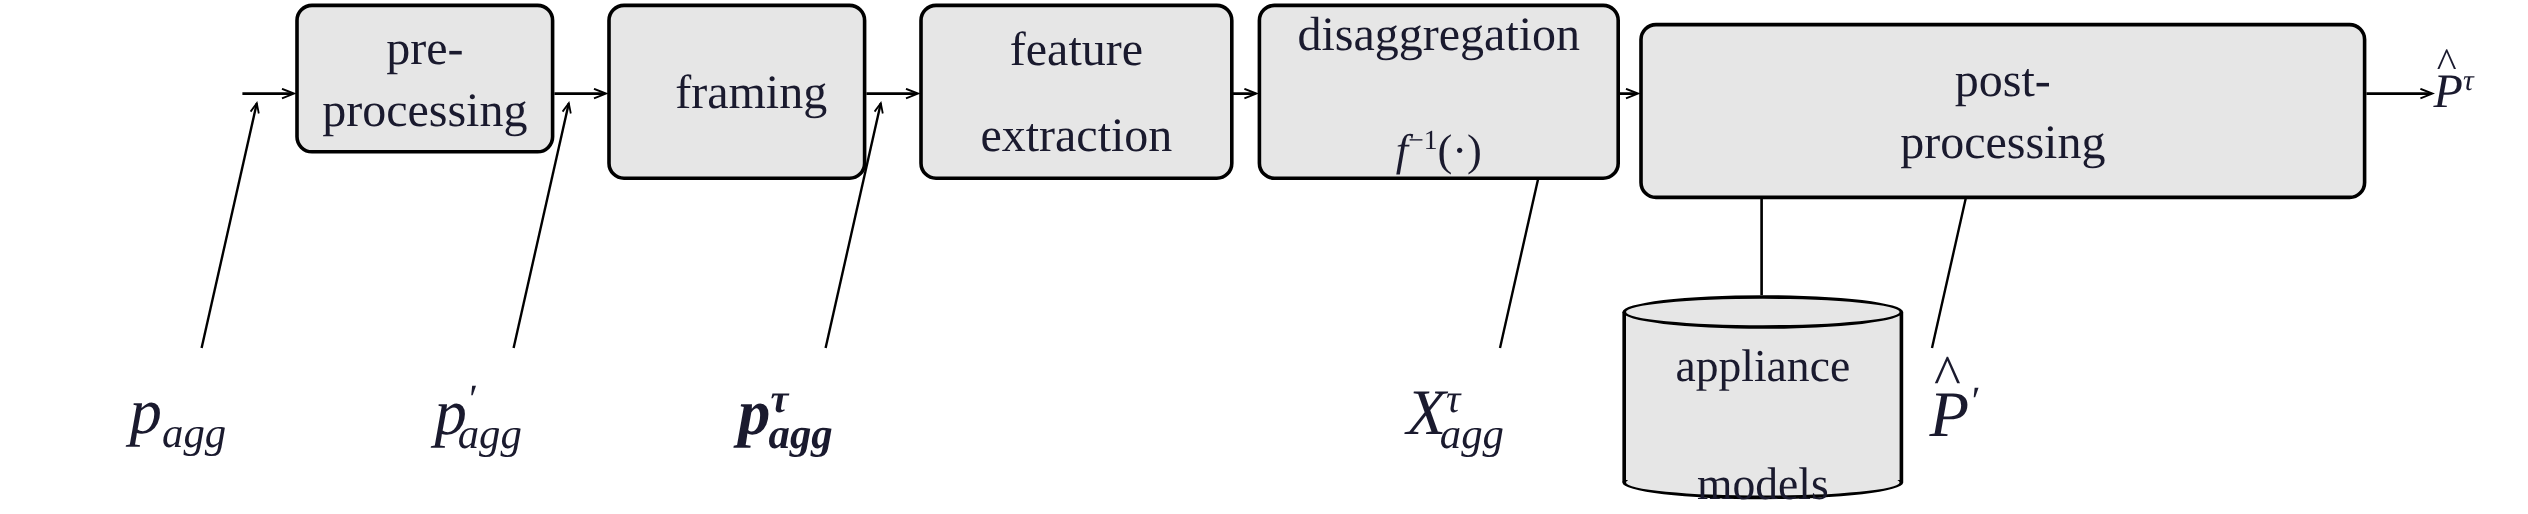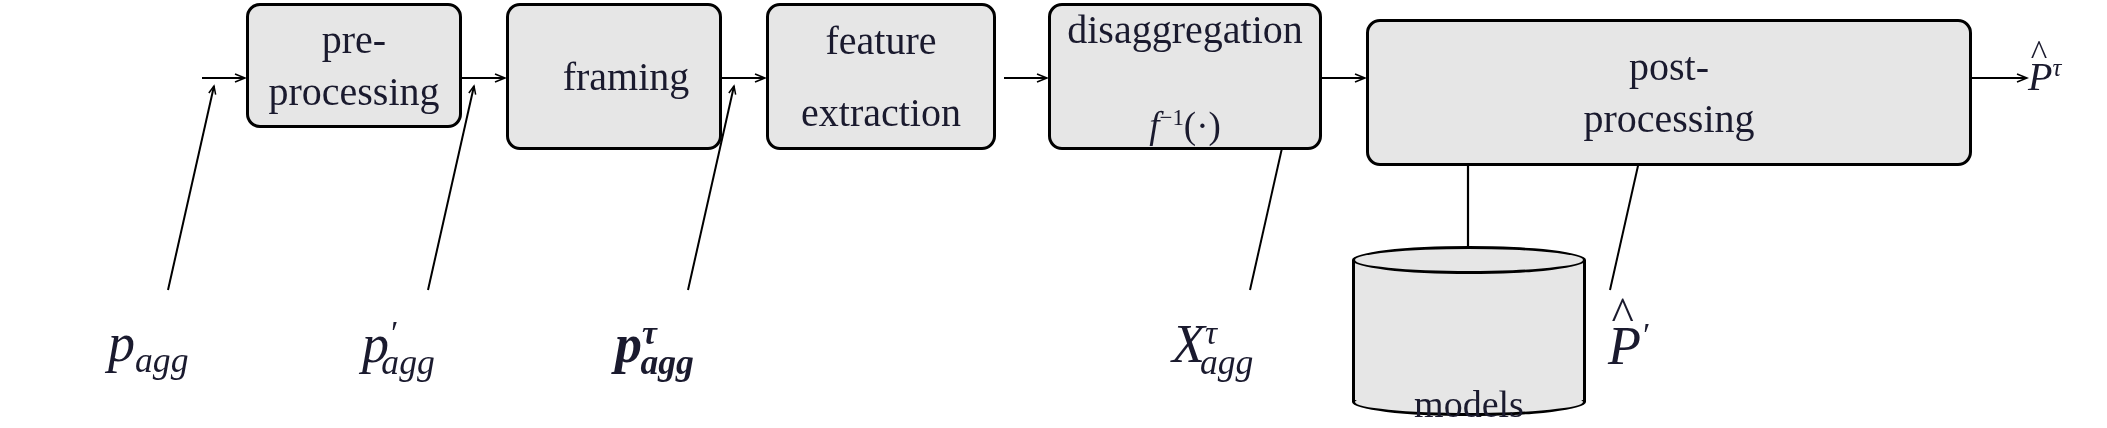--- a/index.html
+++ b/index.html
@@ -197,43 +197,43 @@
 
   <div class="box" style="left:246px; top:3px; width:216px; height:125px;">
     <span class="l1">pre-</span>
     <span class="l2">processing</span>
   </div>
 
   <div class="box" style="left:506px; top:3px; width:216px; height:147px;padding-left:24px;">
     <span class="l1">framing</span>
   </div>
 
-  <div class="box" style="left:766px; top:3px; width:230px; height:147px;gap:20px;">
+  <div class="box" style="left:766px; top:3px; width:262px; height:147px;gap:20px;">
     <span class="l1">feature</span>
     <span class="l2">extraction</span>
   </div>
 
-  <div class="box" style="left:1048px; top:3px; width:274px; height:147px;">
+  <div class="box" style="left:1048px; top:3px; width:302px; height:147px;">
     <span class="l1">disaggregation</span>
     <span class="l2 formula">
       <i>f</i><span class="sup">−1</span><span class="paren">(·)</span>
     </span>
   </div>
 
   <div class="box" style="left:1366px; top:3px; width:606px; height:147px;margin-top:16px;">
     <span class="l1">post-</span>
     <span class="l2">processing</span>
   </div>
 
   <div class="cylinder" style="left:1352px; top:246px; width:234px; height:170px;">
     <div class="cyl-body"></div>
     <div class="cyl-bottom"></div>
     <div class="cyl-top"></div>
     <div class="cyl-label">
-      <br>
+      <span>appliance</span><br>
       <span>models</span>
     </div>
   </div>
 
   <div class="math" style="left:108px; top:316px;">
     <i>p</i><sub>agg</sub>
   </div>
 
   <div class="math" style="left:362px; top:316px;">
     <i>p</i><sup class="prime">′</sup><sub style="margin-left:-0.42em;">agg</sub>

